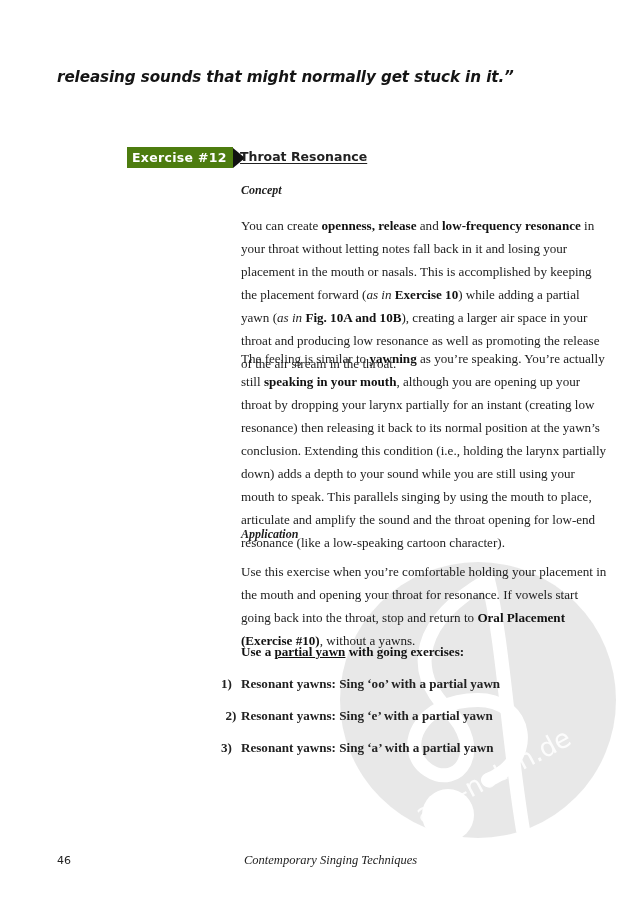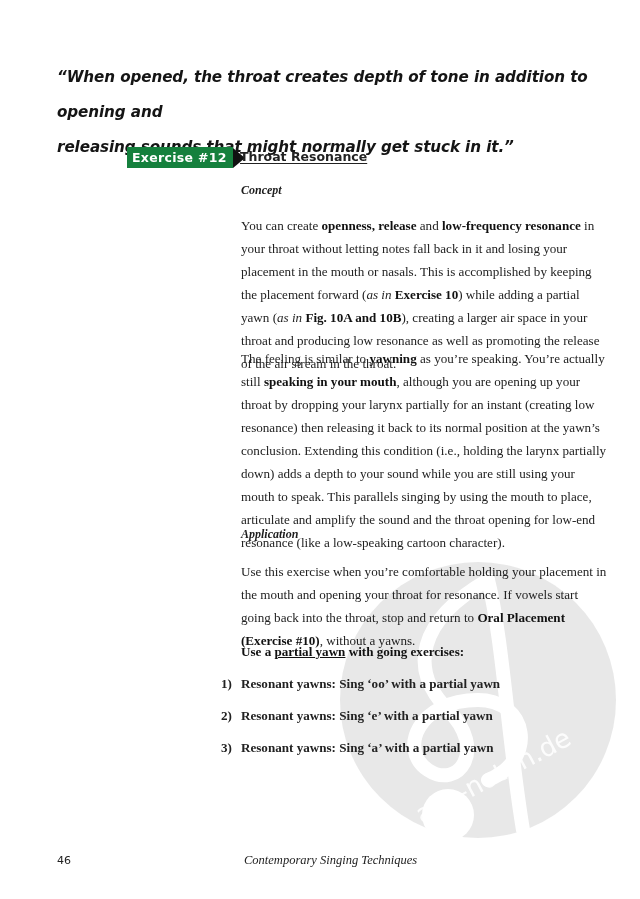--- a/index.html
+++ b/index.html
@@ -15,21 +15,21 @@
     .quote {
       position: absolute; left: 57px; top: 60px; width: 570px;
       font-family: "DejaVu Sans", sans-serif; font-style: italic; font-weight: bold;
       font-size: 15.2px; line-height: 35px; color: #151515; letter-spacing: -0.1px;
     }
     .ex-badge {
       position: absolute; left: 127px; top: 147px; height: 21px;
       display: flex; align-items: center;
     }
     .ex-badge .label {
-      background: #15803d; color: #fff; height: 21px; line-height: 21px;
+      background: #4d7c0f; color: #fff; height: 21px; line-height: 21px;
       padding: 0 6px 0 5px; font-family: "DejaVu Sans", sans-serif; font-weight: bold;
       font-size: 12.5px; letter-spacing: 0.3px;
     }
     .ex-badge .arrow {
       width: 0; height: 0; border-top: 10.5px solid transparent;
       border-bottom: 10.5px solid transparent; border-left: 12px solid #111;
     }
     .ex-title {
       position: absolute; left: 240px; top: 149px;
       font-family: "DejaVu Sans", sans-serif; font-weight: bold; font-size: 12.5px;
@@ -66,21 +66,20 @@
   <circle cx="140" cy="140" r="138" fill="#e4e4e4" opacity="0.85"></circle>
   <g fill="none" stroke="#ffffff" stroke-width="14" stroke-linecap="round">
     <path d="M150 20 C 80 60, 70 110, 110 150 C 150 190, 120 230, 90 210 C 60 190, 80 140, 140 140 C 190 140, 200 200, 150 220"></path>
     <path d="M150 20 C 165 80, 170 180, 185 270"></path>
   </g>
   <circle cx="110" cy="255" r="26" fill="#ffffff"></circle>
   <text x="60" y="230" transform="rotate(-28 140 200)" fill="#ffffff" font-size="26" font-family="DejaVu Sans, sans-serif" opacity="0.9">alle-noten.de</text>
 </svg>
 
 <div class="quote">
-  <div>“When opened, the throat creates depth of tone in addition to opening and</div>
   <div>releasing sounds that might normally get stuck in it.”</div>
 </div>
 
 <div class="ex-badge">
   <span class="label">Exercise #12</span>
   <span class="arrow"></span>
 </div>
 <div class="ex-title">Throat Resonance</div>
 
 <div class="heading" style="top:183px;">Concept</div>
@@ -100,21 +99,21 @@
 </div>
 
 <div class="para" style="top:640px; font-weight:bold; color:#111;">
   <span>Use a </span><span style="text-decoration:underline;">partial yawn</span><span> with going exercises:</span>
 </div>
 
 <div class="list" style="top:676px;">
   <div class="item" style="top:0px;">
     <span class="num">1)</span><b>Resonant yawns</b><span>: Sing ‘oo’ with a partial yawn</span>
   </div>
-  <div class="item" style="top:32px;">
+  <div class="item" style="top:32px;text-align:center;">
     <span class="num">2)</span><b>Resonant yawns</b><span>: Sing ‘e’ with a partial yawn</span>
   </div>
   <div class="item" style="top:64px;">
     <span class="num">3)</span><b>Resonant yawns</b><span>: Sing ‘a’ with a partial yawn</span>
   </div>
 </div>
 
 <div class="footer-num">46</div>
 <div class="footer-title">Contemporary Singing Techniques</div>
 

